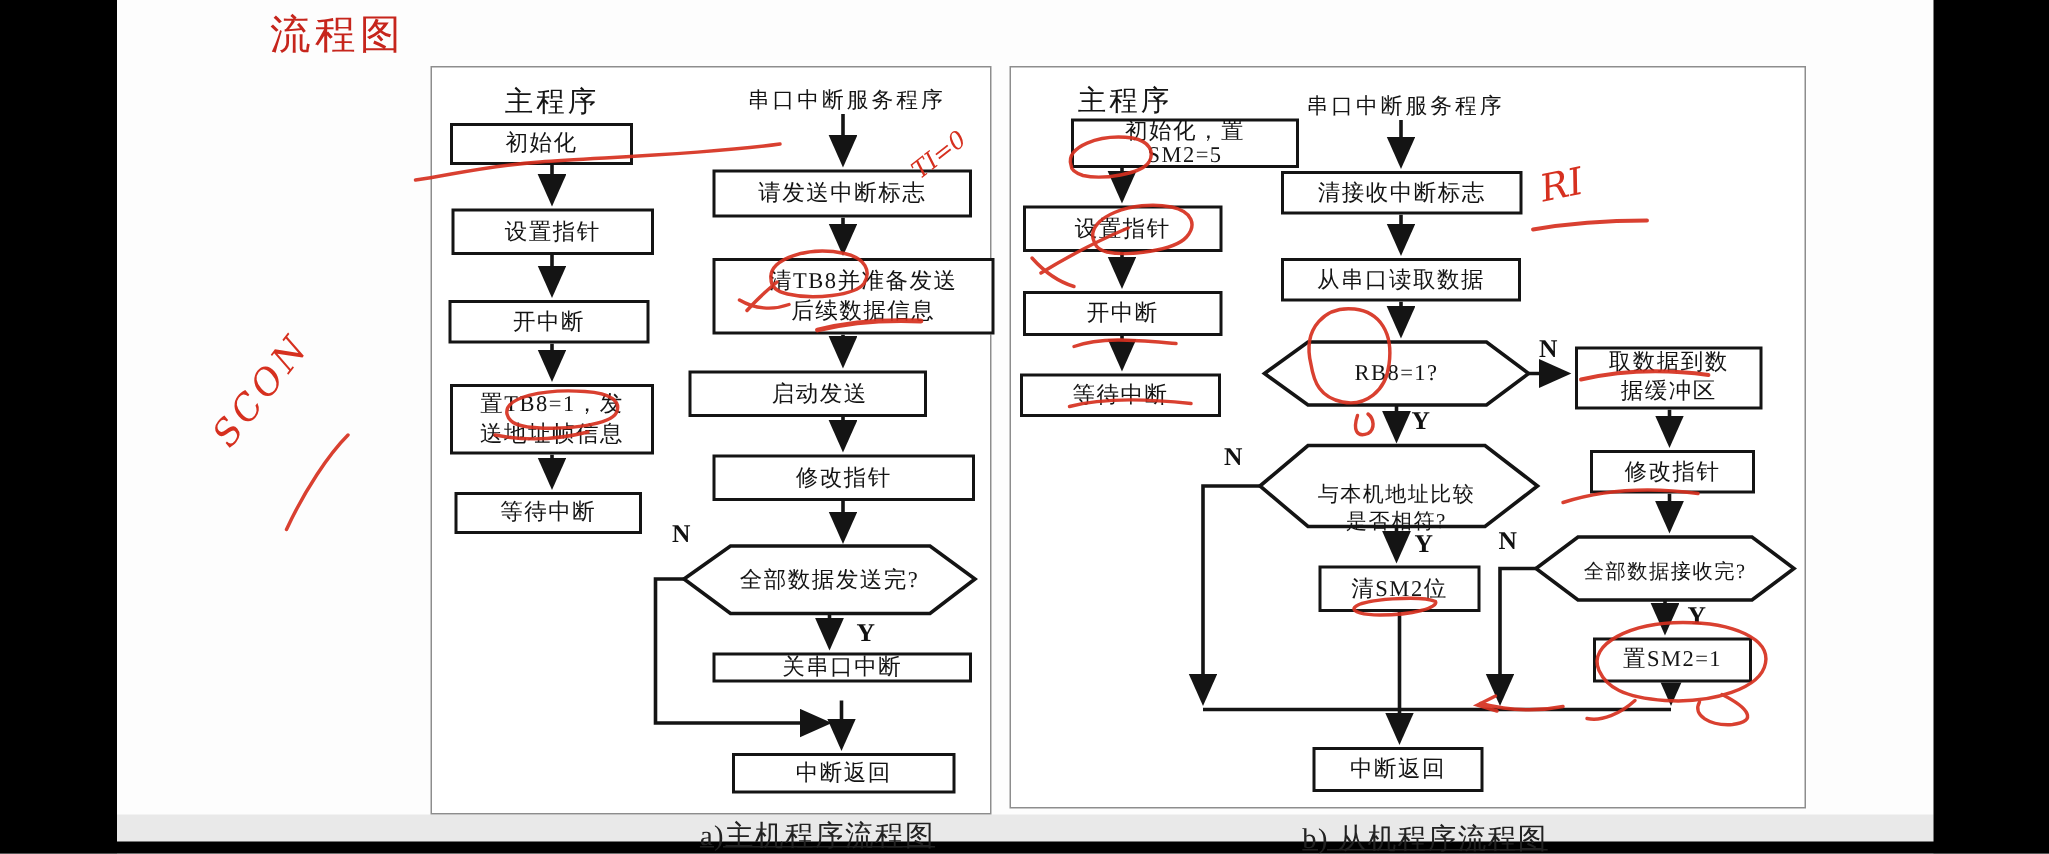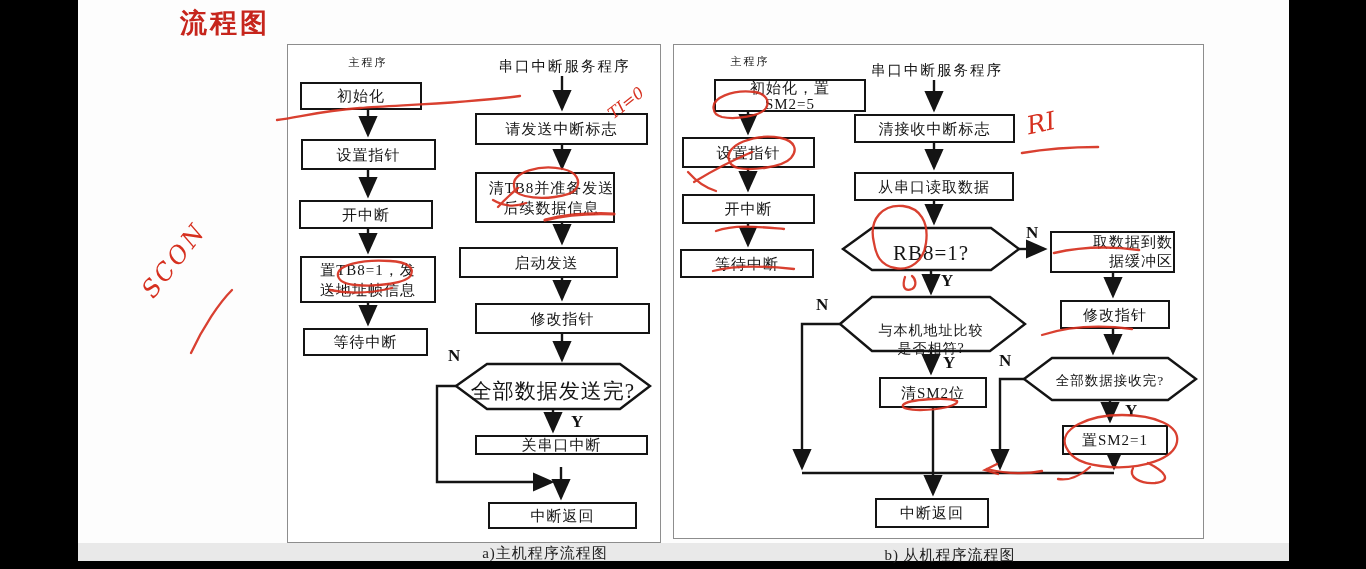--- a/index.html
+++ b/index.html
@@ -6,26 +6,26 @@
   .stage{position:relative;width:1366px;height:569px;background:#fdfdfd;overflow:hidden;
          font-family:"Liberation Serif","DejaVu Serif",serif;}
   .bar{position:absolute;background:#000;z-index:1;}
   .band{position:absolute;background:#e9e9e9;z-index:1;}
   .panel{position:absolute;border:1px solid #8d8d8d;background:#fff;z-index:2;}
   .layer{position:absolute;left:0;top:0;z-index:3;pointer-events:none;}
   .inklayer{position:absolute;left:0;top:0;z-index:5;pointer-events:none;}
   .fbox{position:absolute;z-index:4;background:#fff;border:2px solid #141414;box-sizing:border-box;
         display:flex;flex-direction:column;align-items:center;justify-content:center;
         font-size:15px;letter-spacing:1px;color:#141414;line-height:20px;white-space:nowrap;}
-  .hexlabel{position:absolute;z-index:4;text-align:center;color:#141414;font-size:21px;
+  .hexlabel{position:absolute;z-index:4;text-align:center;color:#141414;font-size:15px;
             letter-spacing:1px;white-space:nowrap;}
-  .colhdr{position:absolute;z-index:4;text-align:center;color:#141414;font-size:11px;letter-spacing:2px;}
+  .colhdr{position:absolute;z-index:4;text-align:center;color:#141414;font-size:19px;letter-spacing:2px;}
   .yn{position:absolute;z-index:4;color:#111;font-size:17px;font-weight:bold;}
-  .caption{position:absolute;z-index:4;text-align:center;color:#222;font-size:15px;letter-spacing:1px;}
-  .title{position:absolute;left:180px;top:5px;z-index:4;font-size:27px;font-weight:bold;
+  .caption{position:absolute;z-index:4;text-align:center;color:#222;font-size:19px;letter-spacing:1px;text-decoration:underline;}
+  .title{position:absolute;left:180px;top:5px;z-index:4;font-size:27px;font-weight:normal;
          color:#c6251c;letter-spacing:3px;}
   .redtext{position:absolute;z-index:6;color:#d6301f;font-style:italic;
            font-family:"DejaVu Serif","Liberation Serif",serif;}
 </style>
 </head>
 <body>
 
 <div class="stage">
 
   <div class="band" style="left:78px;top:543px;width:1211px;height:26px;"></div>
@@ -101,21 +101,21 @@
     <span>置TB8=1，发</span>
     <span>送地址帧信息</span>
   </div>
   <div class="fbox" style="left:303px;top:328px;width:125px;height:28px;">
       <span>等待中断</span>
     </div>
 
   <div class="fbox" style="left:475px;top:113px;width:173px;height:32px;">
       <span>请发送中断标志</span>
     </div>
-  <div class="fbox" style="left:475px;top:172px;width:140px;height:51px;padding-left:13px;">
+  <div class="fbox" style="left:475px;top:172px;width:188px;height:51px;padding-left:13px;">
     <span>清TB8并准备发送</span>
     <span>后续数据信息</span>
   </div>
   <div class="fbox" style="left:459px;top:247px;width:159px;height:31px;padding-left:16px;">
       <span>启动发送</span>
     </div>
   <div class="fbox" style="left:475px;top:303px;width:175px;height:31px;">
       <span>修改指针</span>
     </div>
   <div class="hexlabel" style="left:463px;top:377px;width:180px;">全部数据发送完?</div>
@@ -148,21 +148,21 @@
       <span>等待中断</span>
     </div>
 
   <div class="fbox" style="left:854px;top:114px;width:161px;height:29px;">
       <span>清接收中断标志</span>
     </div>
   <div class="fbox" style="left:854px;top:172px;width:160px;height:29px;">
       <span>从串口读取数据</span>
     </div>
   <div class="hexlabel" style="left:856px;top:241px;width:150px;">RB8=1?</div>
-  <div class="fbox" style="left:1050px;top:231px;width:125px;height:42px;line-height:19px;align-items:flex-end;">
+  <div class="fbox" style="left:1050px;top:231px;width:125px;height:42px;line-height:19px;">
     <span>取数据到数</span>
     <span>据缓冲区</span>
   </div>
   <div class="fbox" style="left:1060px;top:300px;width:110px;height:29px;">
       <span>修改指针</span>
     </div>
   <div class="hexlabel" style="left:1024px;top:372px;width:172px;font-size:13.5px;">全部数据接收完?</div>
   <div class="fbox" style="left:1062px;top:425px;width:106px;height:30px;">
       <span>置SM2=1</span>
     </div>

